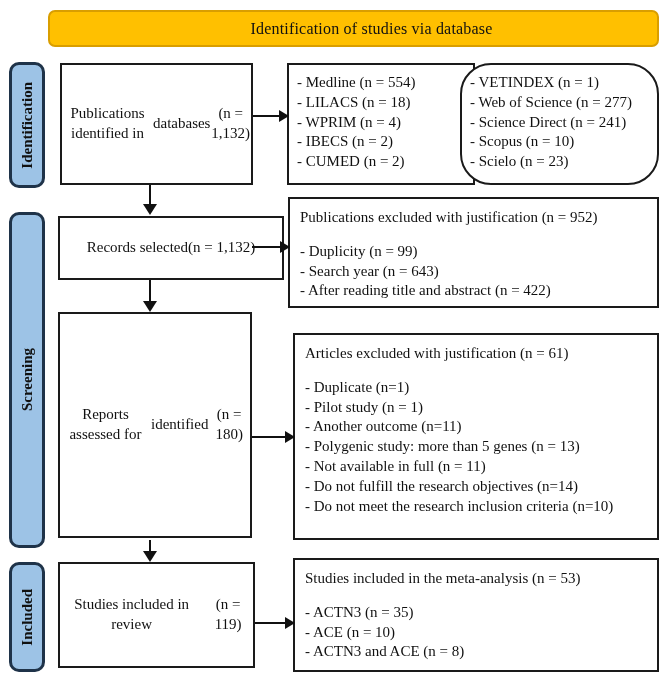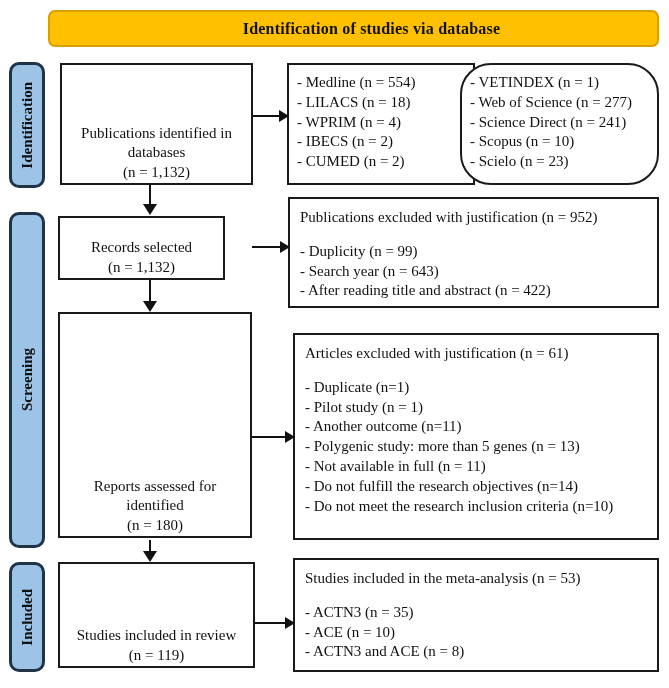--- a/index.html
+++ b/index.html
@@ -19,21 +19,21 @@
     width:669px;height:688px;
     background:#ffffff;
     overflow:hidden;
   }
   .header{
     position:absolute;left:48px;top:10px;width:611px;height:37px;
     background:var(--header-fill);
     border:2px solid var(--header-border);
     border-radius:7px;
     display:flex;align-items:center;justify-content:center;
-    font-weight:bold;font-size:16px;color:#111;
+    font-weight:normal;font-size:16px;color:#111;
     letter-spacing:.2px;
     padding-left:36px;
   }
   .stage{
     position:absolute;width:36px;
     background:var(--stage-fill);
     border:3px solid var(--stage-border);
     border-radius:10px;
     display:flex;align-items:center;justify-content:center;
   }
@@ -47,38 +47,38 @@
   .stage-screening{left:9px;top:212px;height:336px;}
   .stage-included{left:9px;top:562px;height:110px;}
   .box{
     position:absolute;
     background:#ffffff;
     border:2px solid var(--box-border);
     font-size:15px;color:#111;
     line-height:1.32;
   }
   .center-box{
-    display:flex;flex-direction:column;
-    align-items:center;justify-content:flex-end;
+    display:flex;
+    align-items:center;justify-content:center;
     text-align:center;
   }
   .list-box{
     padding:8px 6px 4px 8px;
     text-align:left;
   }
   .excl-box{
     padding:9px 8px 4px 10px;
   }
   .excl-title{
     margin-bottom:14px;
   }
   .box-identified{left:60px;top:63px;width:193px;height:122px;}
   .box-db1{left:287px;top:63px;width:188px;height:122px;}
   .box-db2{left:460px;top:63px;width:199px;height:122px;border-radius:31px;}
-  .box-records{left:58px;top:216px;width:167px;height:64px;}
+  .box-records{left:58px;top:216px;width:226px;height:64px;}
   .box-excl1{left:288px;top:197px;width:371px;height:111px;}
   .box-reports{left:58px;top:312px;width:194px;height:226px;}
   .box-excl2{left:293px;top:333px;width:366px;height:207px;}
   .box-review{left:58px;top:562px;width:197px;height:106px;}
   .box-meta{left:293px;top:558px;width:366px;height:114px;}
   .arrow-right{
     position:absolute;height:0;
     border-top:2px solid #111;
   }
   .arrow-right::after{

